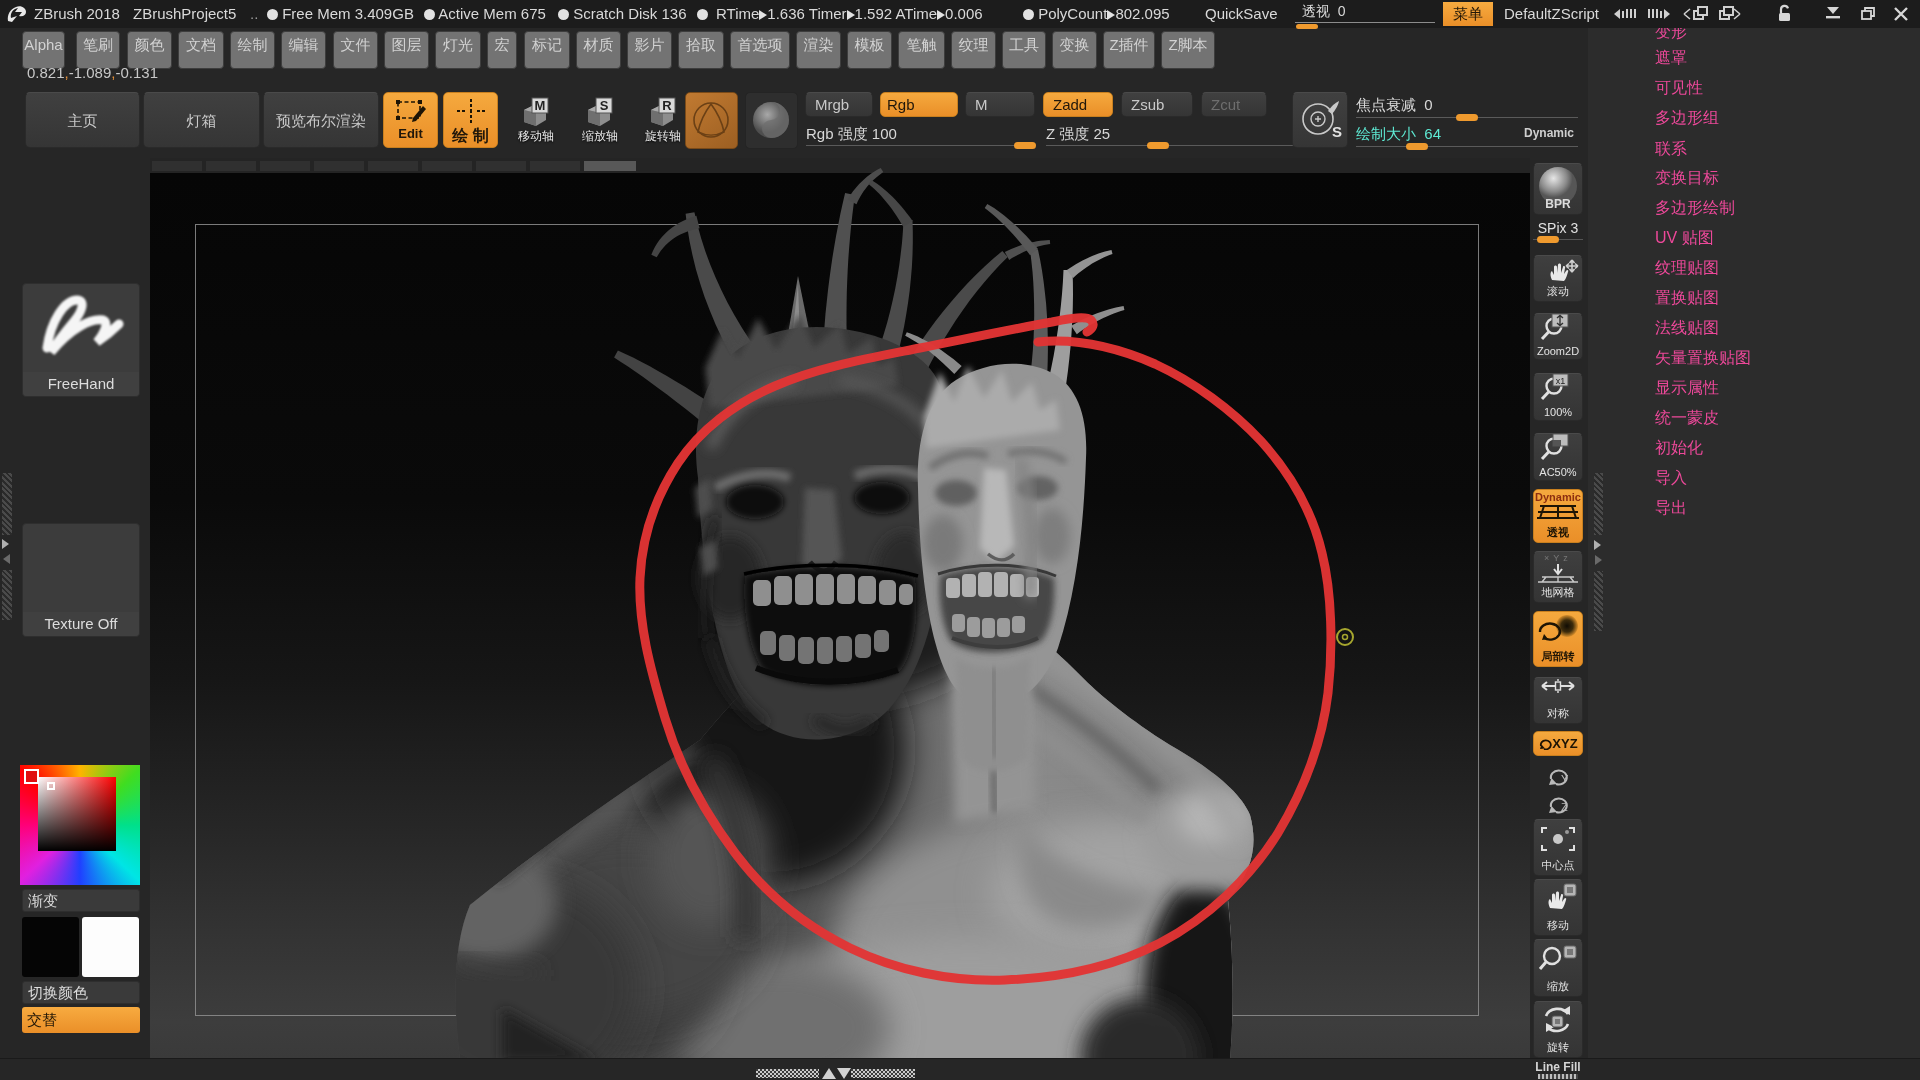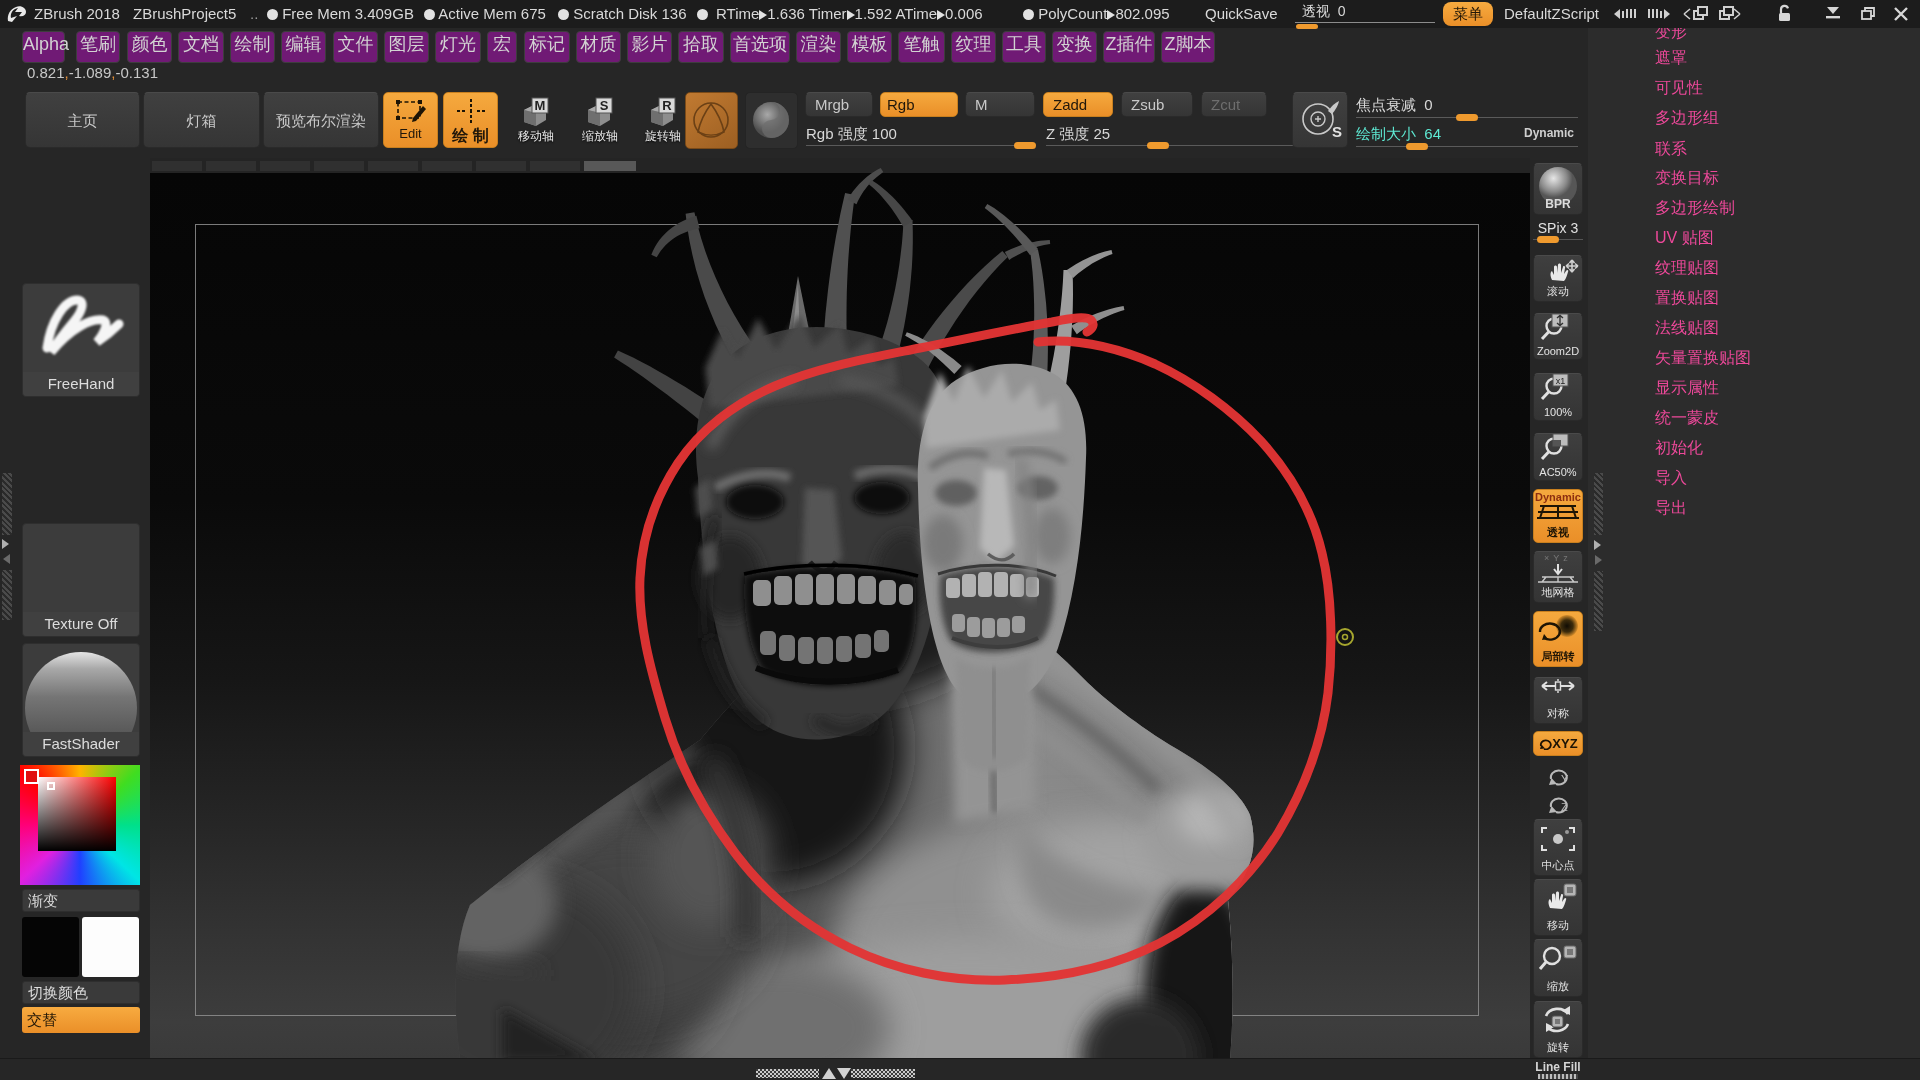--- a/index.html
+++ b/index.html
@@ -3,21 +3,21 @@
 <style>
 html,body{margin:0;padding:0;width:1920px;height:1080px;overflow:hidden;background:#262626;
 font-family:"Liberation Sans",sans-serif;}
 *{box-sizing:border-box;}
 .abs{position:absolute;}
 #titlebar{position:absolute;left:0;top:0;width:1920px;height:28px;background:#1c1c1c;z-index:50;color:#d9d9d9;font-size:15px;}
 #titlebar .t{position:absolute;top:5px;white-space:nowrap;}
 .dot{display:inline-block;width:11px;height:11px;border-radius:6px;background:#e2e2e2;vertical-align:-1px;}
 .tri{display:inline-block;width:0;height:0;border-left:8px solid #e2e2e2;border-top:5px solid transparent;border-bottom:5px solid transparent;vertical-align:-1px;}
 #menurow{position:absolute;left:0;top:28px;width:1920px;height:34px;z-index:40;}
-.mbtn{position:absolute;top:3px;height:32px;line-height:25px;background:#701a75;border:1px solid #3d3d3d;border-radius:4px;color:#d2d2d2;font-size:18px;text-align:center;}
+.mbtn{position:absolute;top:3px;height:38px;line-height:25px;background:#737373;border:1px solid #3d3d3d;border-radius:4px;color:#d2d2d2;font-size:15px;text-align:center;}
 #coords{position:absolute;left:27px;top:64px;font-size:15px;color:#c8c8c8;z-index:40;}
 #coords b{color:#e8923a;font-weight:normal;}
 #shelf{position:absolute;left:0;top:88px;width:1920px;height:70px;z-index:40;}
 .sbtn{position:absolute;background:linear-gradient(#404040,#353535);border:1px solid #2a2a2a;border-top-color:#4a4a4a;border-radius:5px;color:#c9c9c9;font-size:15px;text-align:center;}
 .obtn{background:linear-gradient(#f5a93e,#ea8f28);color:#21170a;border:1px solid #c87f1e;}
 #lefttray{position:absolute;left:0;top:158px;width:150px;height:922px;background:#262626;z-index:30;}
 .thumb{position:absolute;left:22px;width:118px;background:#3c3c3c;border:1px solid #2e2e2e;border-radius:4px;}
 .thumb .cap{position:absolute;left:0;bottom:0;width:100%;height:24px;line-height:24px;text-align:center;color:#dcdcdc;font-size:15px;background:#404040;border-radius:0 0 4px 4px;}
 #canvas{position:absolute;left:150px;top:158px;width:1380px;height:900px;z-index:10;
 background:linear-gradient(180deg,#060606 2%,#0a0a0a 38%,#161616 58%,#262626 74%,#333333 86%,#3d3d3d 96%,#3a3a3a 100%);}
@@ -40,21 +40,21 @@
 <div class="t" style="left:267px"><span class="dot"></span> Free Mem 3.409GB</div>
 <div class="t" style="left:424px"><span class="dot"></span> Active Mem 675</div>
 <div class="t" style="left:558px"><span class="dot"></span> Scratch Disk 136</div>
 <div class="t" style="left:697px"><span class="dot"></span></div>
 <div class="t" style="left:716px">RTime<span class="tri"></span>1.636 Timer<span class="tri"></span>1.592 ATime<span class="tri"></span>0.006</div>
 <div class="t" style="left:1023px"><span class="dot"></span> PolyCount<span class="tri"></span>802.095</div>
 <div class="t" style="left:1205px">QuickSave</div>
 <div class="t" style="left:1302px;top:3px;font-size:14px">透视&nbsp;&nbsp;0</div>
 <div class="abs" style="left:1295px;top:22px;width:140px;height:1px;background:#8c8c8c"></div>
 <div class="abs" style="left:1296px;top:24px;width:22px;height:5px;border-radius:3px;background:#ef9a2e"></div>
-<div class="abs" style="left:1443px;top:2px;width:50px;height:24px;background:linear-gradient(#f7ab40,#ea8f28);border-radius:8px;color:#231807;text-align:center;line-height:24px;font-size:15px">菜单</div>
+<div class="abs" style="left:1443px;top:2px;width:50px;height:24px;background:linear-gradient(#f7ab40,#ea8f28);border-radius:0;color:#231807;text-align:center;line-height:24px;font-size:15px">菜单</div>
 <div class="t" style="left:1504px">DefaultZScript</div>
 <svg class="abs" style="left:1608px;top:6px" width="120" height="16" viewBox="0 0 120 16">
 <g fill="#cfcfcf">
 <path d="M6 8 L12 3 L12 13 Z"></path>
         <rect x="14" y="5" width="2" height="7"></rect>
         <rect x="18" y="3" width="2" height="9"></rect>
         <rect x="22" y="3" width="2" height="9"></rect>
         <rect x="26" y="3" width="2" height="9"></rect>
 <rect x="40" y="3" width="2" height="9"></rect>
         <rect x="44" y="3" width="2" height="9"></rect>
@@ -120,21 +120,21 @@
     <div class="sbtn" style="left:143px;top:4px;width:117px;height:56px;line-height:56px">灯箱</div>
     <div class="sbtn" style="left:263px;top:4px;width:116px;height:56px;line-height:56px">预览布尔渲染</div>
     <div class="sbtn obtn" style="left:383px;top:4px;width:55px;height:56px">
 <svg width="36" height="30" viewBox="0 0 36 30" style="margin-top:3px">
 <rect x="5" y="6" width="22" height="16" fill="none" stroke="#1d1405" stroke-width="1.6" stroke-dasharray="4 2.5"></rect>
 <rect x="3" y="4" width="4" height="4" fill="#1d1405"></rect>
         <rect x="25" y="4" width="4" height="4" fill="#1d1405"></rect>
         <rect x="3" y="20" width="4" height="4" fill="#1d1405"></rect>
 <path d="M20 22 L30 10 L33 13 L23 25 L19 26 Z" fill="#1d1405"></path>
       </svg>
-<div style="font-size:13px;font-weight:normal;margin-top:-3px">Edit</div></div>
+<div style="font-size:13px;font-weight:bold;margin-top:-3px">Edit</div></div>
     <div class="sbtn obtn" style="left:443px;top:4px;width:55px;height:56px">
 <svg width="34" height="30" viewBox="0 0 34 30" style="margin-top:3px">
 <g stroke="#1d1405" stroke-width="2">
           <line x1="17" y1="3" x2="17" y2="11" stroke-dasharray="3 2"></line>
           <line x1="17" y1="19" x2="17" y2="27" stroke-dasharray="3 2"></line>
           <line x1="3" y1="15" x2="11" y2="15" stroke-dasharray="3 2"></line>
           <line x1="23" y1="15" x2="31" y2="15" stroke-dasharray="3 2"></line>
           <line x1="17" y1="13" x2="17" y2="17"></line>
         </g>
       </svg>
@@ -212,34 +212,20 @@
   </div>
 <div id="lefttray">
     <div class="thumb" style="top:125px;height:114px">
 <svg width="116" height="88" viewBox="0 0 116 88">
         <path d="M24 64 C28 36 42 16 54 16 C62 16 60 26 52 36 C42 48 34 58 28 68 C48 44 68 34 80 36 C86 38 82 48 74 58 C80 54 90 46 96 40" fill="none" stroke="#f5f5f5" stroke-width="9" stroke-linecap="round" style="filter:blur(1.3px)"></path>
       </svg>
 <div class="cap">FreeHand</div></div>
     <div class="thumb" style="top:365px;height:114px">
       <div class="cap">Texture Off</div>
     </div>
-    <div class="thumb" style="top:485px;height:114px">
-<svg width="116" height="88" viewBox="0 0 116 88">
-        <defs>
-          <linearGradient id="fs" x1="0" y1="0" x2="0" y2="1">
-            <stop offset="0" stop-color="#e4e4e4"></stop>
-            <stop offset="0.15" stop-color="#a8a8a8"></stop>
-            <stop offset="0.4" stop-color="#757575"></stop>
-            <stop offset="0.75" stop-color="#565656"></stop>
-            <stop offset="1" stop-color="#4a4a4a"></stop>
-          </linearGradient>
-        </defs>
-<circle cx="58" cy="64" r="56" fill="url(#fs)"></circle>
-      </svg>
-<div class="cap">FastShader</div></div>
     <div class="abs" style="left:20px;top:607px;width:120px;height:120px;background:conic-gradient(from 0deg, #ffb400, #40dd20 13%, #00e08a 25%, #00e5e5 37%, #2040ff 50%, #e020e0 63%, #ff0078 75%, #ff0000 87%, #ffb400);">
 <div class="abs" style="left:18px;top:12px;width:78px;height:74px;background:linear-gradient(to top,#000 0%,rgba(0,0,0,0) 100%),linear-gradient(to right,#fff,#f00)"></div>
 <div class="abs" style="left:4px;top:4px;width:15px;height:15px;background:#e01010;border:2px solid #fff"></div>
 <div class="abs" style="left:27px;top:17px;width:8px;height:8px;border:2px solid #fff;background:rgba(0,0,0,0)"></div>
 </div>
     <div class="abs" style="left:22px;top:731px;width:118px;height:23px;background:#3a3a3a;border:1px solid #2e2e2e;border-radius:3px;color:#dcdcdc;font-size:15px;line-height:22px;padding-left:5px">渐变</div>
     <div class="abs" style="left:22px;top:759px;width:57px;height:60px;background:#050505;border-radius:3px"></div>
     <div class="abs" style="left:82px;top:759px;width:57px;height:60px;background:#fdfdfd;border-radius:3px"></div>
     <div class="abs" style="left:22px;top:823px;width:118px;height:23px;background:#3a3a3a;border:1px solid #2e2e2e;border-radius:3px;color:#dcdcdc;font-size:15px;line-height:22px;padding-left:5px">切换颜色</div>
     <div class="abs" style="left:22px;top:849px;width:118px;height:26px;background:linear-gradient(#f7ab40,#ea8f28);border-radius:3px;color:#231807;font-size:15px;line-height:25px;padding-left:5px">交替</div>

